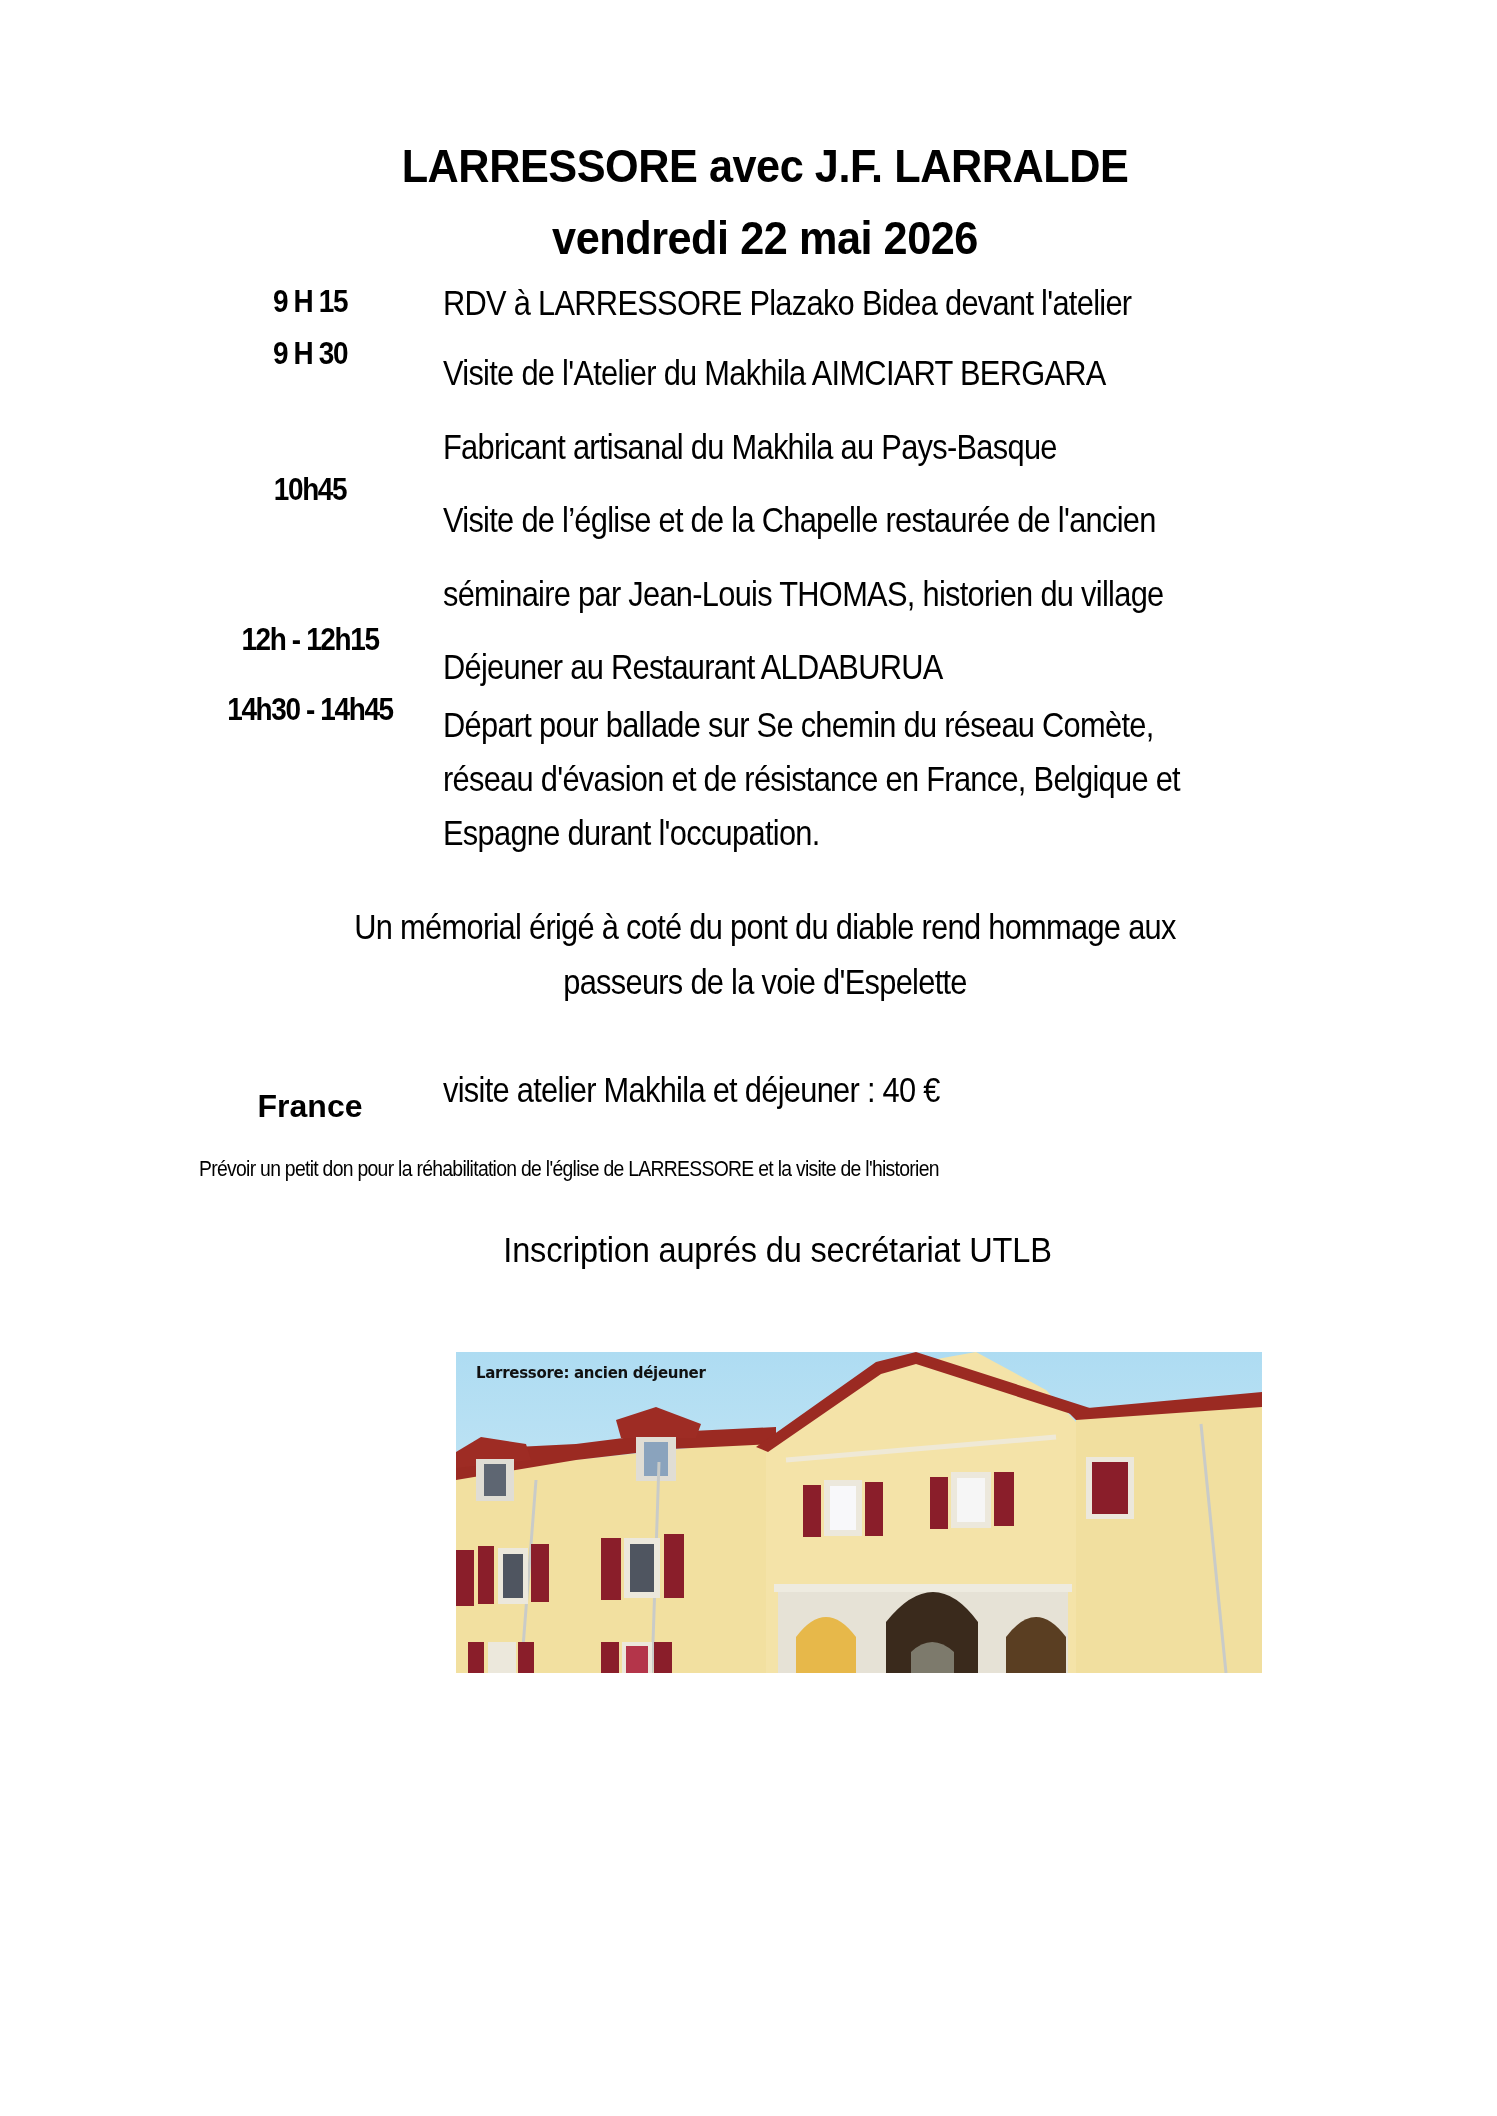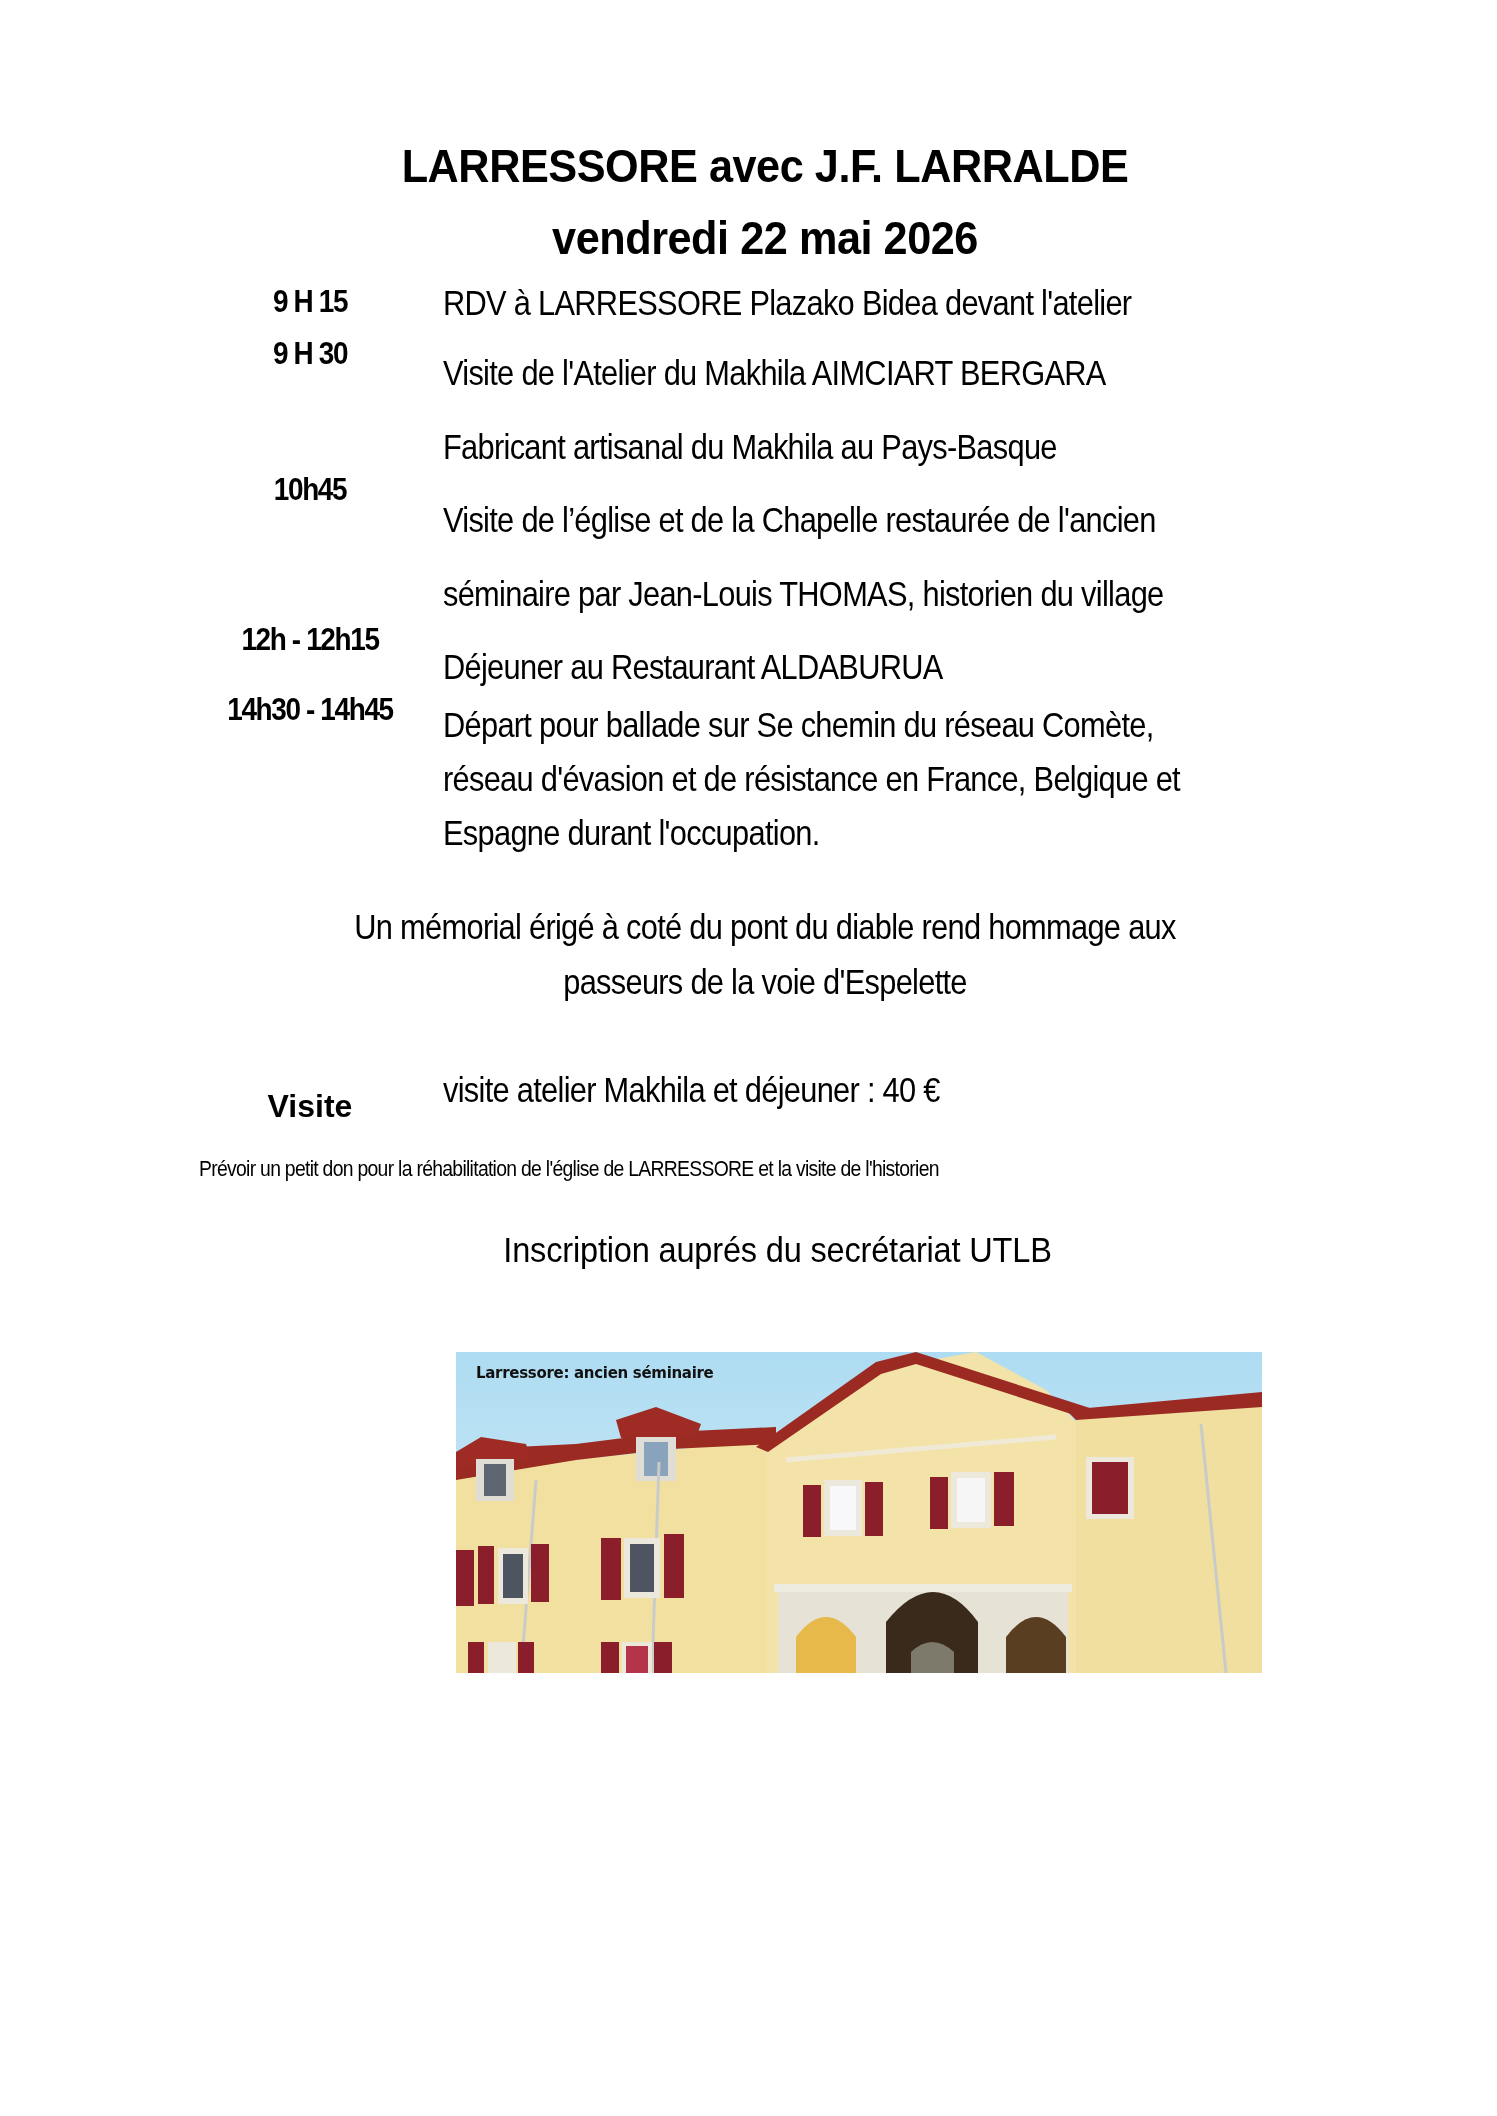--- a/index.html
+++ b/index.html
@@ -74,21 +74,21 @@
   <div class="abs line" style="top:574px;">séminaire par Jean-Louis THOMAS, historien du village</div>
   <div class="abs line" style="top:647px;">Déjeuner au Restaurant ALDABURUA</div>
   <div class="abs line" style="top:705px;">Départ pour ballade sur Se chemin du réseau Comète,</div>
   <div class="abs line" style="top:759px;">réseau d'évasion et de résistance en France, Belgique et</div>
   <div class="abs line" style="top:813px;">Espagne durant l'occupation.</div>
 </div>
 
 <div class="abs center-line" style="top:907px;">Un mémorial érigé à coté du pont du diable rend hommage aux</div>
 <div class="abs center-line" style="top:962px;">passeurs de la voie d'Espelette</div>
 
-<div class="abs tarif-label" style="top:1088px;">Visite</div>
+<div class="abs tarif-label" style="top:1088px;">France</div>
 <div class="abs line" style="top:1070px;">visite atelier Makhila et déjeuner : 40 €</div>
 <div class="abs small-note" style="top:1156px;">Prévoir un petit don pour la réhabilitation de l'église de LARRESSORE et la visite de l'historien</div>
 
 <div class="abs inscription" style="top:1230px;">Inscription auprés du secrétariat UTLB</div>
 
 <div class="photo">
   <svg width="806" height="321" viewBox="0 0 806 321">
     <defs>
       <linearGradient id="sky" x1="0" y1="0" x2="0" y2="1">
         <stop offset="0" stop-color="#aedcf2"></stop>
@@ -157,14 +157,14 @@
       <rect x="636" y="110" width="36" height="52" fill="#8a1e2a"></rect>
     </g>
 
     <rect x="322" y="236" width="290" height="85" fill="#e6e2d6"></rect>
     <rect x="318" y="232" width="298" height="8" fill="#eeebe0"></rect>
     <path d="M340,321 L340,285 Q370,245 400,285 L400,321 Z" fill="#e7b84a"></path>
     <path d="M430,321 L430,270 Q478,210 522,270 L522,321 Z" fill="#3a2a1c"></path>
     <path d="M455,321 L455,300 Q476,280 498,300 L498,321 Z" fill="#7d7a6c"></path>
     <path d="M550,321 L550,285 Q580,245 610,285 L610,321 Z" fill="#5a3e22"></path>
   </svg>
-  <div class="photo-caption">Larressore: ancien séminaire</div>
+  <div class="photo-caption">Larressore: ancien déjeuner</div>
 </div>
 
 </body></html>

